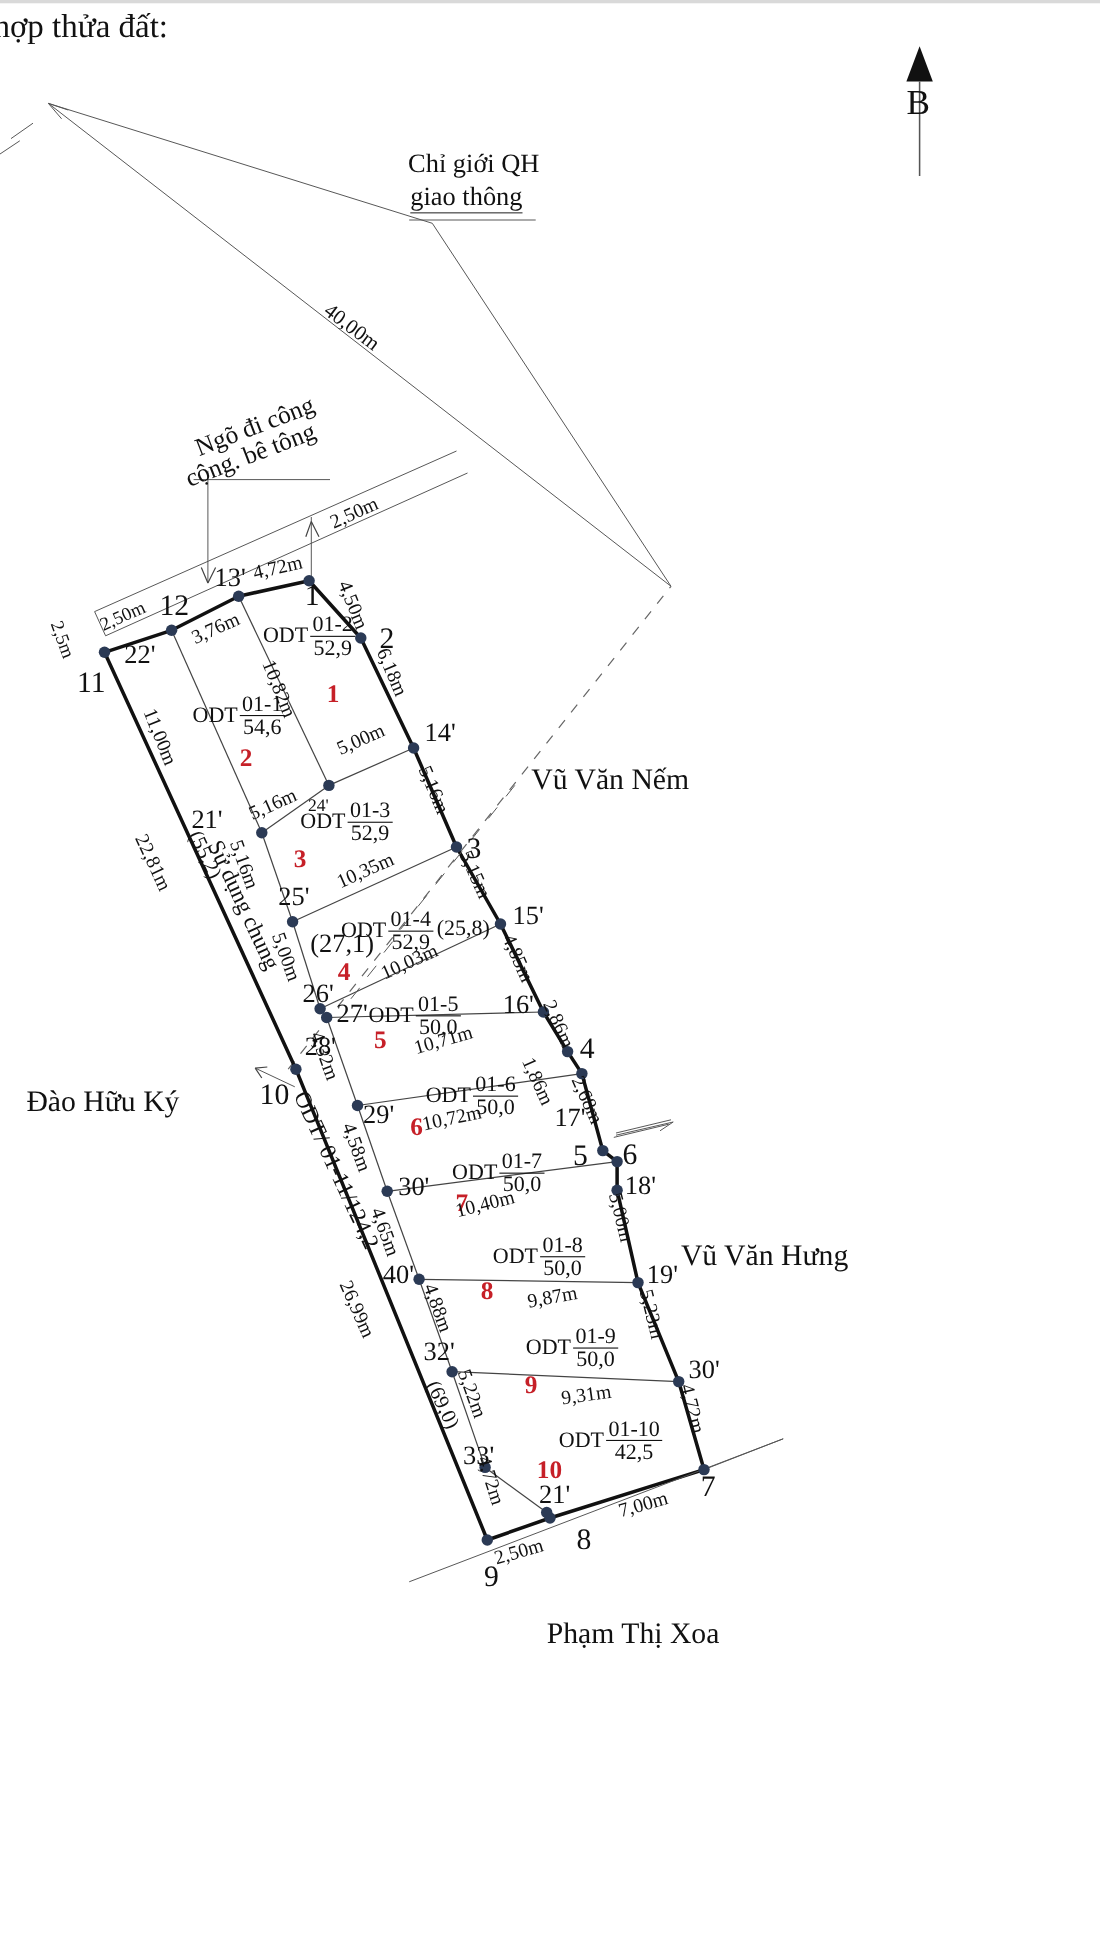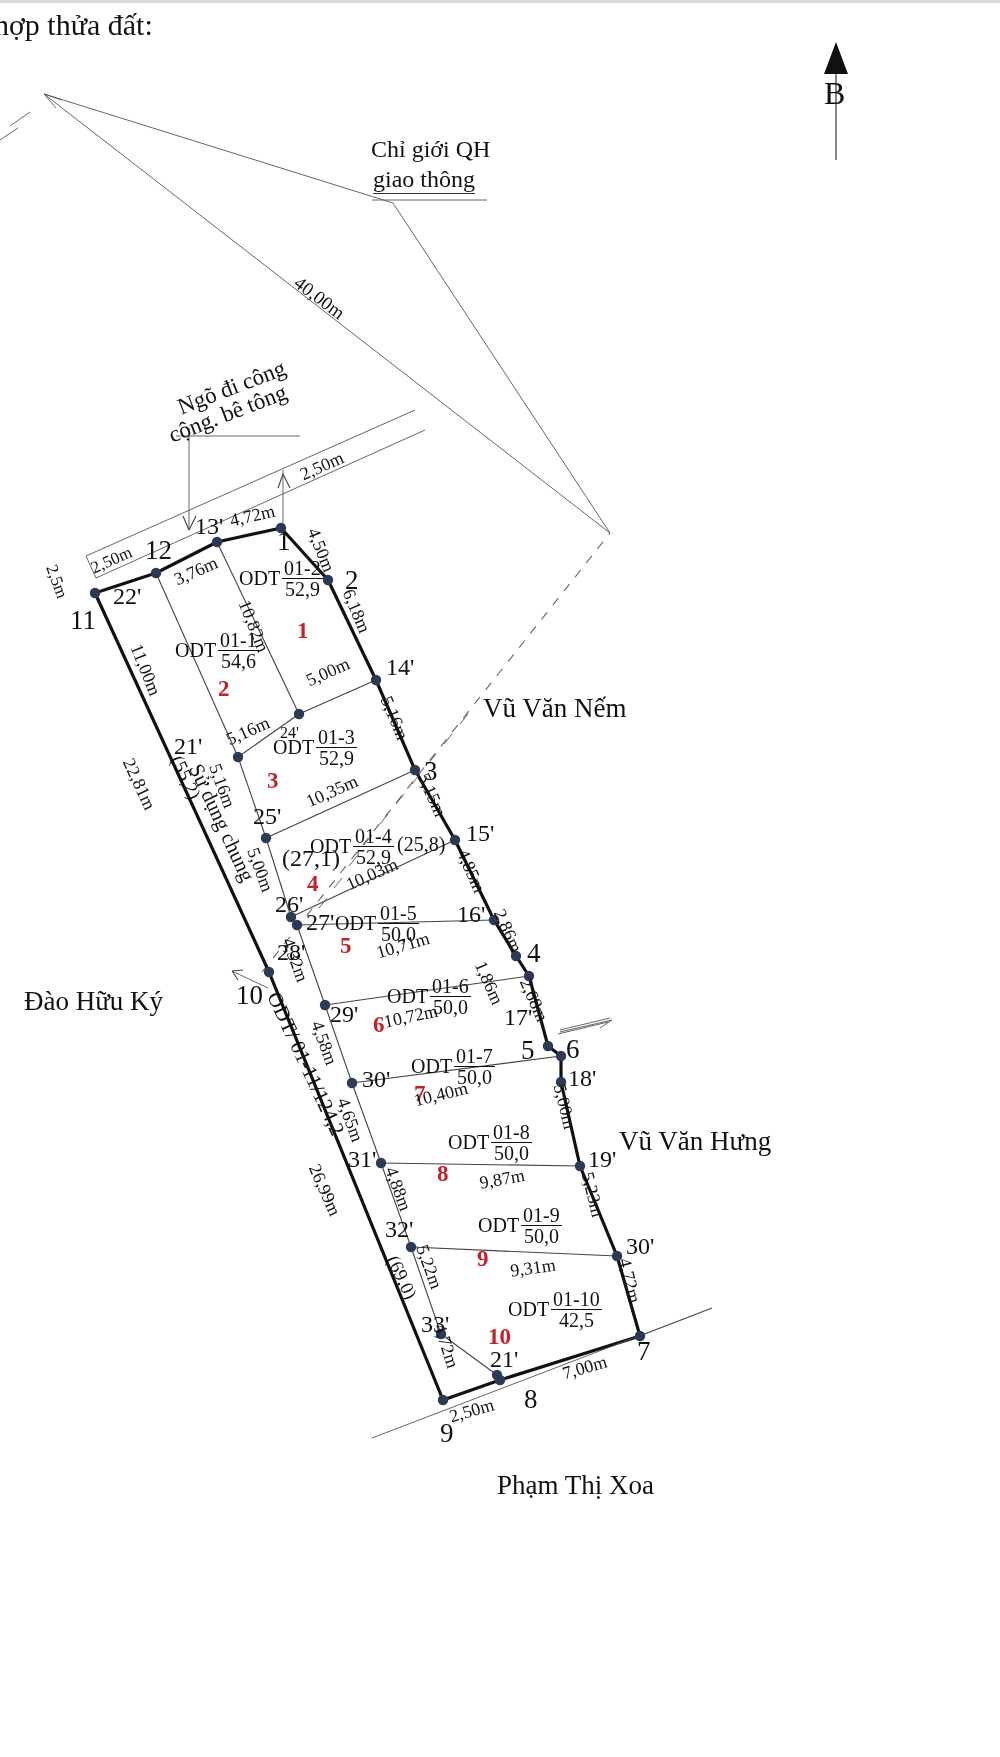--- a/index.html
+++ b/index.html
@@ -312,21 +312,21 @@
   <div class="lbl" style="left:490px;top:1346px;font-size:24px;text-align:right;">21'</div>
   <div class="lbl" style="left:113px;top:583px;font-size:24px;">22'</div>
   <div class="lbl" style="left:174px;top:733px;font-size:24px;">21'</div>
   <div class="lbl" style="left:280px;top:724px;font-size:16px;">24'</div>
   <div class="lbl" style="left:253px;top:803px;font-size:24px;">25'</div>
   <div class="lbl" style="left:275px;top:891px;font-size:24px;">26'</div>
   <div class="lbl" style="left:306px;top:909px;font-size:24px;">27'</div>
   <div class="lbl" style="left:277px;top:939px;font-size:24px;">28'</div>
   <div class="lbl" style="left:330px;top:1001px;font-size:24px;">29'</div>
   <div class="lbl" style="left:362px;top:1066px;font-size:24px;">30'</div>
-  <div class="lbl" style="left:348px;top:1146px;font-size:24px;">31'</div>
+  <div class="lbl" style="left:348px;top:1146px;font-size:24px;">40'</div>
   <div class="lbl" style="left:385px;top:1216px;font-size:24px;">32'</div>
   <div class="lbl" style="left:421px;top:1311px;font-size:24px;">33'</div>
 
   <div class="lbl" style="left:297px;top:466px;font-size:18px;transform:rotate(-24deg);transform-origin:left top;">2,50m</div>
   <div class="lbl" style="left:60px;top:562px;font-size:17px;transform:rotate(70deg);transform-origin:left top;">2,5m</div>
   <div class="lbl" style="left:88px;top:560px;font-size:17px;transform:rotate(-24deg);transform-origin:left top;">2,50m</div>
   <div class="lbl" style="left:171px;top:571px;font-size:18px;transform:rotate(-24deg);transform-origin:left top;">3,76m</div>
   <div class="lbl" style="left:228px;top:511px;font-size:18px;transform:rotate(-13deg);transform-origin:left top;">4,72m</div>
   <div class="lbl" style="left:322px;top:525px;font-size:18px;transform:rotate(68deg);transform-origin:left top;">4,50m</div>
   <div class="lbl" style="left:357px;top:586px;font-size:18px;transform:rotate(67deg);transform-origin:left top;">6,18m</div>

